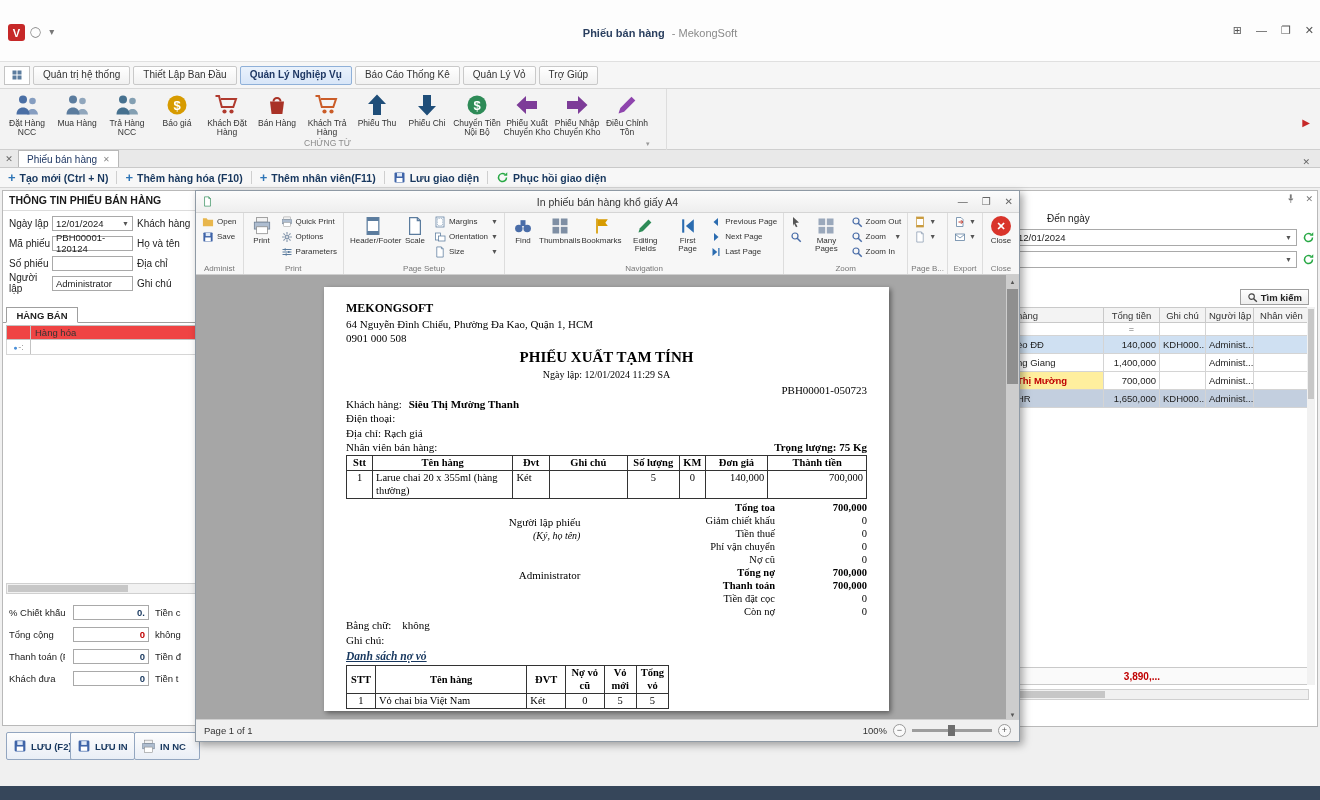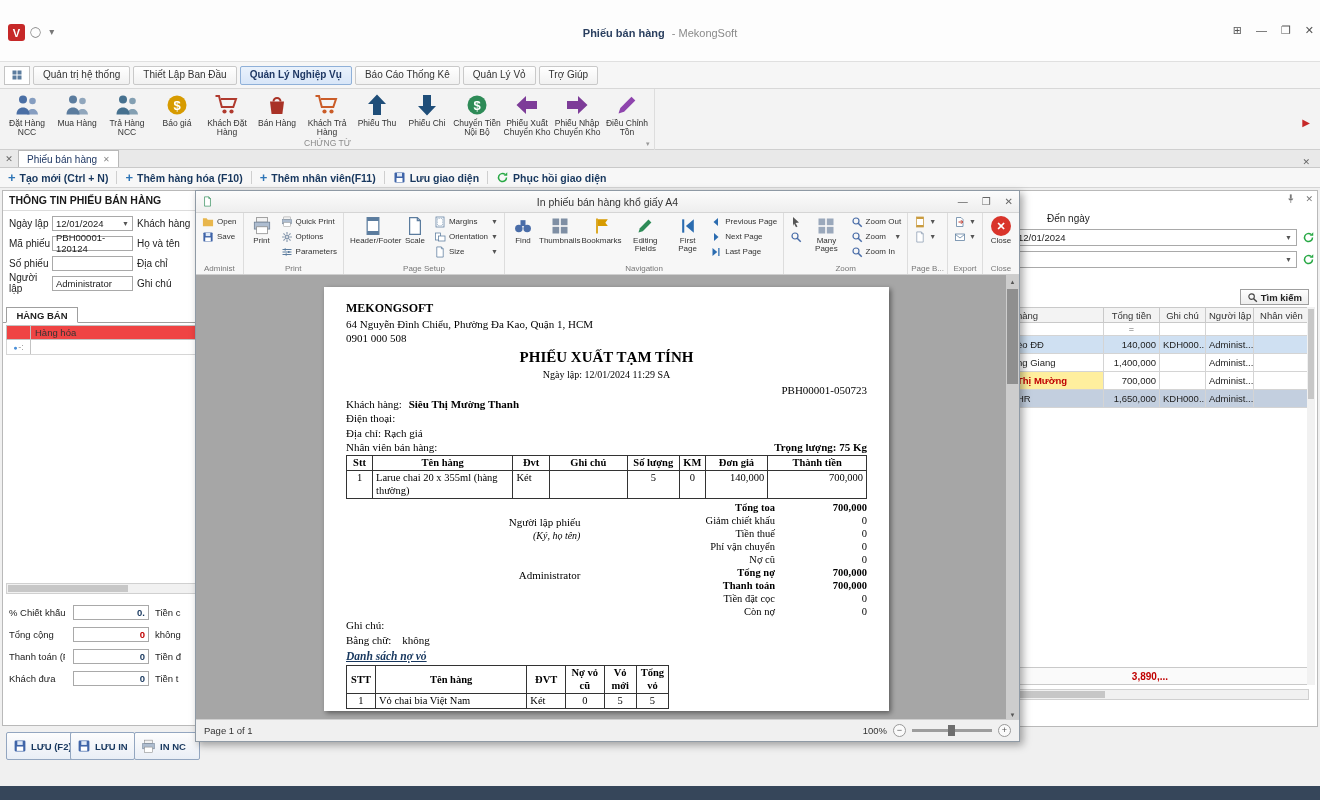--- a/index.html
+++ b/index.html
@@ -20,21 +20,21 @@
 .win-controls span{cursor:default}
 
 
 .ribbon-tabs{position:absolute;left:0;top:62px;width:1320px;height:27px;background:#f6f6f6;border-bottom:1px solid #d8d8d8;display:flex;align-items:center;padding-left:4px;gap:3px}
 .menu-btn{width:26px;height:19px;border:1px solid #c4c4c4;background:#fff;display:flex;align-items:center;justify-content:center}
 .rtab{height:19px;border:1px solid #c9c9c9;background:linear-gradient(#ffffff,#f1f1f1);padding:2px 9px;font-size:10px;color:#333;white-space:nowrap;border-radius:2px}
 .rtab.active{background:linear-gradient(#eaf2fc,#d8e6f8);border-color:#8fb0d8;color:#1f3864;font-weight:bold}
 
 
 .ribbon-body{position:absolute;left:0;top:89px;width:1320px;height:61px;background:#f3f3f3;border-bottom:1px solid #cfcfcf}
-.rgroup{position:absolute;left:0;top:0;height:61px;display:flex;align-items:flex-start;padding:2px 2px 12px 2px;border-right:1px solid #ddd}
+.rgroup{position:absolute;left:0;top:0;height:61px;display:flex;align-items:flex-start;padding:2px 14px 12px 2px;border-right:1px solid #ddd}
 .rbtn{width:50px;display:flex;flex-direction:column;align-items:center;gap:1px;padding-top:1px;cursor:default}
 .rbtn .lbl{font-size:8.5px;line-height:1.1;text-align:center;color:#333;max-width:50px}
 .grp-caption{position:absolute;left:0;bottom:0;width:655px;text-align:center;font-size:8.5px;color:#8a8a8a;padding-bottom:1px}
 .grp-launcher{position:absolute;left:646px;bottom:1px;font-size:7px;color:#999}
 .ribbon-collapse{position:absolute;right:10px;top:28px;color:#c62828;font-size:10px}
 .ri{width:26px;height:26px}
 
 
 .doctabs{position:absolute;left:0;top:150px;width:1320px;height:18px;background:#e9e9e9;border-bottom:1px solid #c9c9c9;display:flex;align-items:flex-end}
 .dt-close{width:18px;height:17px;display:flex;align-items:center;justify-content:center;color:#666;font-size:9px}
@@ -79,21 +79,21 @@
 .search-btn{position:absolute;right:8px;top:98px;height:16px;border:1px solid #9f9f9f;background:linear-gradient(#fff,#ededed);display:flex;align-items:center;gap:3px;padding:0 6px;font-size:9.5px;font-weight:bold;color:#222}
 .rgrid{position:absolute;left:6px;top:116px;width:296px;border-collapse:collapse;table-layout:fixed;font-size:9.5px}
 .rgrid th{background:#f3f3f3;border:1px solid #c9c9c9;font-weight:normal;color:#333;height:15px;padding:0 3px;overflow:hidden;white-space:nowrap}
 .rgrid td{border:1px solid #d4d4d4;height:18px;padding:0 3px;overflow:hidden;white-space:nowrap}
 .rgrid .filter td{height:13px;background:#fff;color:#666;font-size:9px}
 .num{text-align:right}
 .row-blue td{background:#cfe0f2}
 .row-slate td{background:#c3cfdf}
 .cell-sel{background:#ffef9e;color:#c00000;font-weight:bold}
 .rp-total{position:absolute;left:6px;top:476px;width:296px;height:18px;border:1px solid #c9c9c9;background:#fafafa}
-.rp-total .val{position:absolute;left:98px;width:56px;text-align:right;top:3px;color:#c00000;font-weight:bold;font-size:10px}
+.rp-total .val{position:absolute;left:90px;width:56px;text-align:right;top:3px;color:#c00000;font-weight:bold;font-size:10px}
 .rp-hsb{position:absolute;left:6px;top:498px;width:296px;height:11px;background:#f1f1f1;border:1px solid #d0d0d0}
 .rp-hsb .thumb{position:absolute;left:1px;top:1px;width:90px;height:7px;background:#c7c7c7}
 .rp-vsb{position:absolute;right:2px;top:116px;width:8px;height:378px;background:#f1f1f1}
 .rp-vsb .thumb{position:absolute;left:1px;top:2px;width:6px;height:90px;background:#c7c7c7}
 
 
 .dlg{position:absolute;left:195px;top:190px;width:825px;height:552px;background:#f5f5f5;border:1px solid #8f9aa5;box-shadow:3px 3px 8px rgba(0,0,0,.35);z-index:50}
 .dlg-tb{position:absolute;left:0;top:0;width:100%;height:22px;background:linear-gradient(#fcfcfc,#eee);border-bottom:1px solid #d5d5d5;display:flex;align-items:center;padding:0 6px}
 .dlg-title{position:absolute;left:0;right:0;text-align:center;font-size:10.5px;color:#333}
 .dlg-controls{margin-left:auto;display:flex;gap:14px;color:#666;font-size:10px;z-index:2}
@@ -988,25 +988,25 @@
               <div class="sumrow">
                   <span class="sl">Tiền đặt cọc</span>
                   <span class="sv">0</span>
                 </div>
               <div class="sumrow">
                   <span class="sl">Còn nợ</span>
                   <span class="sv">0</span>
                 </div>
             </div>
           </div>
-          <div>Ghi chú:</div>
           <div>
             <span>Bằng chữ:</span>
             <span style="margin-left:8px">không</span>
           </div>
+          <div>Ghi chú:</div>
           <div class="d-vo-title">Danh sách nợ vỏ</div>
           <table class="vtab">
             <colgroup>
                 <col style="width:9%">
                 <col style="width:47%">
                 <col style="width:12%">
                 <col style="width:12%">
                 <col style="width:10%">
                 <col style="width:10%">
               </colgroup>

